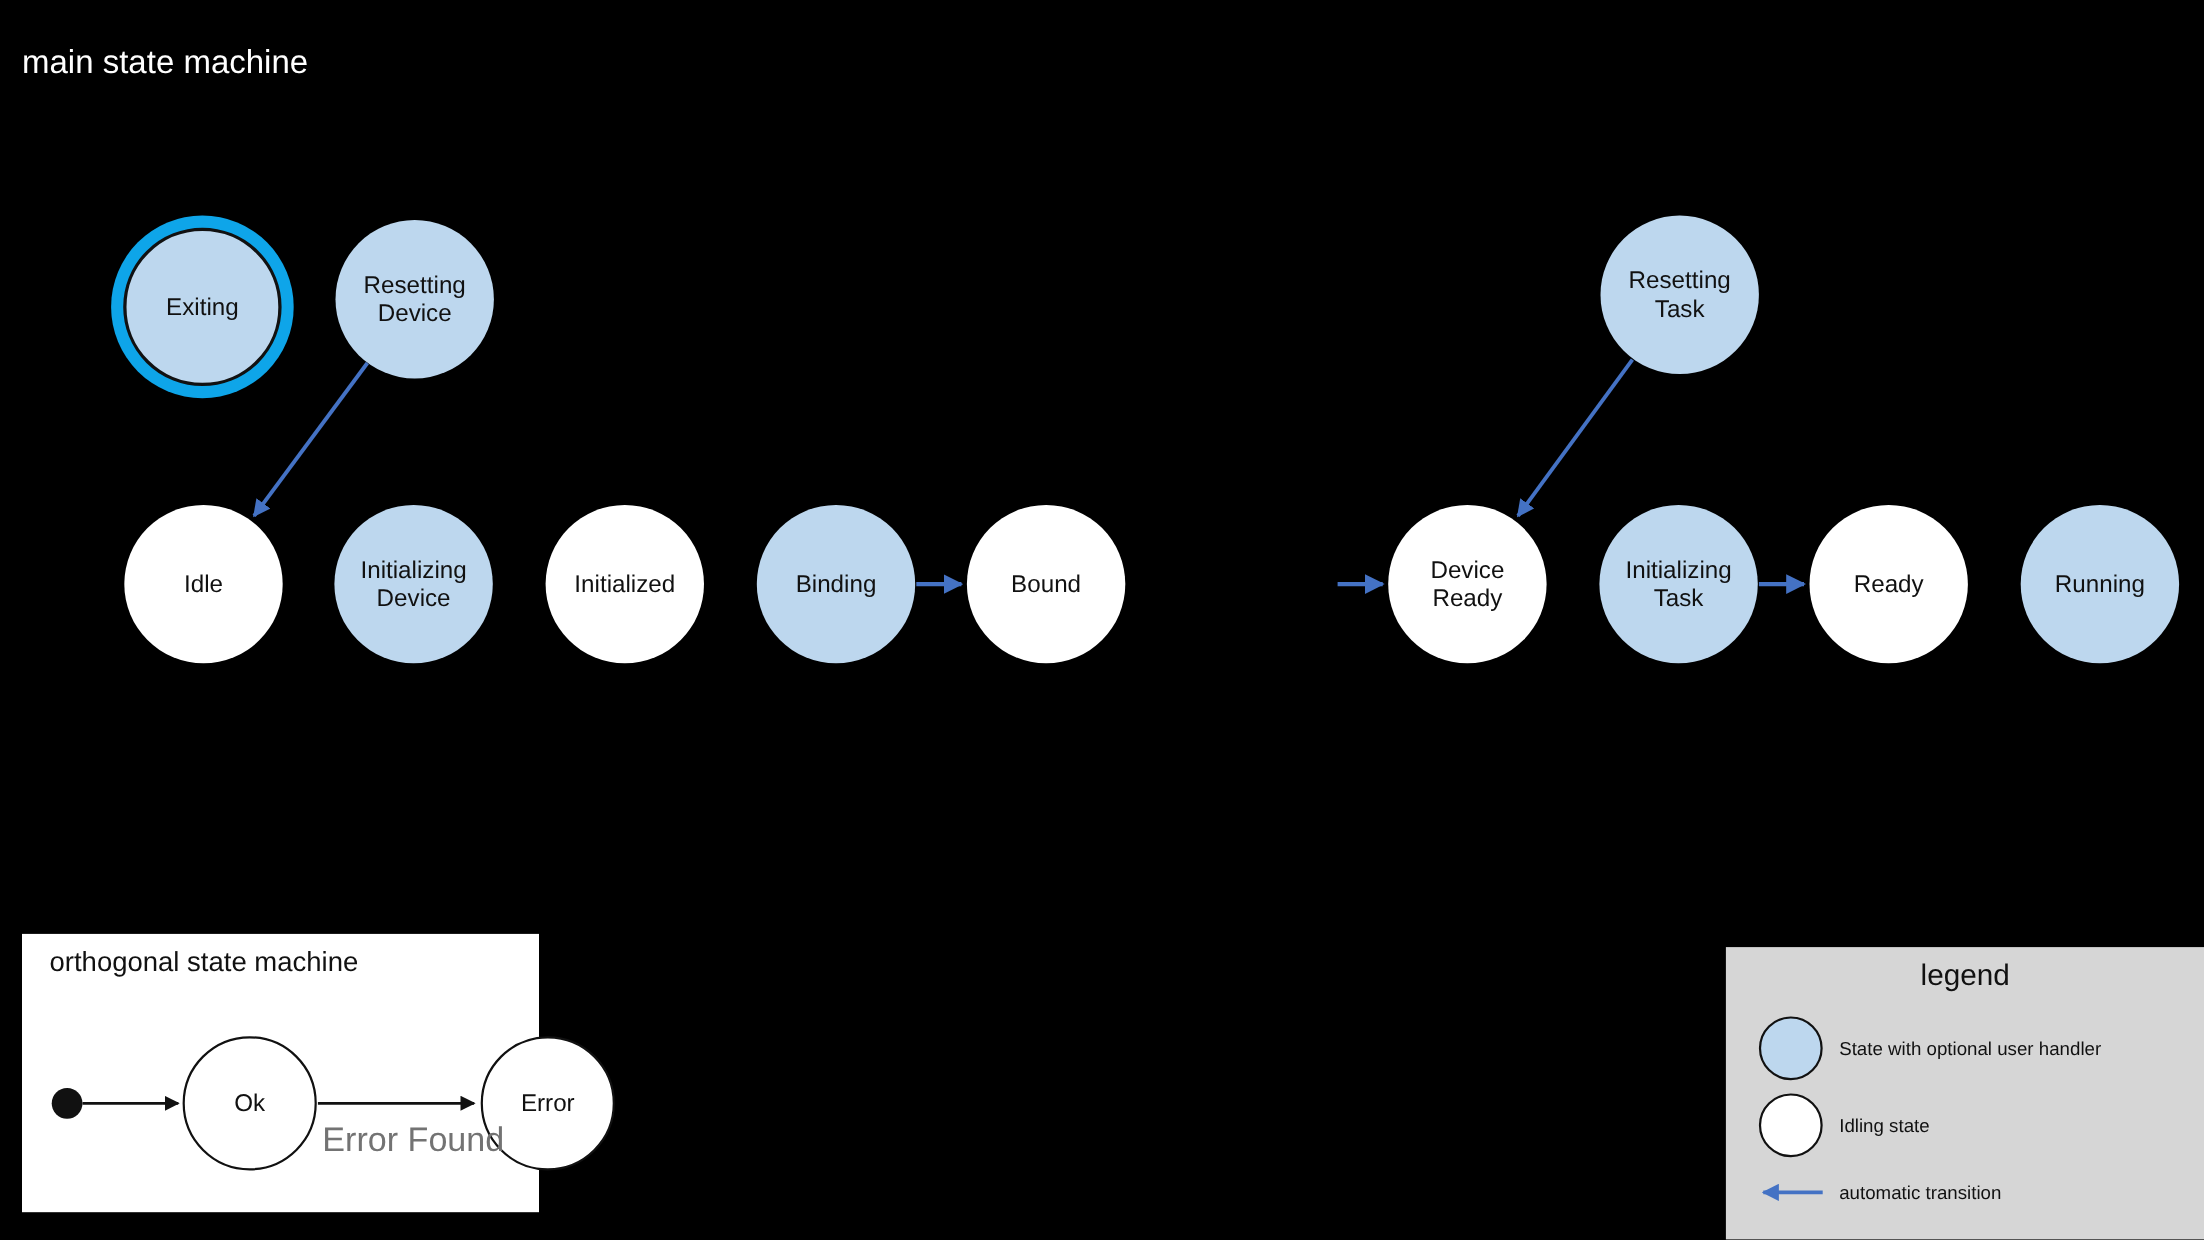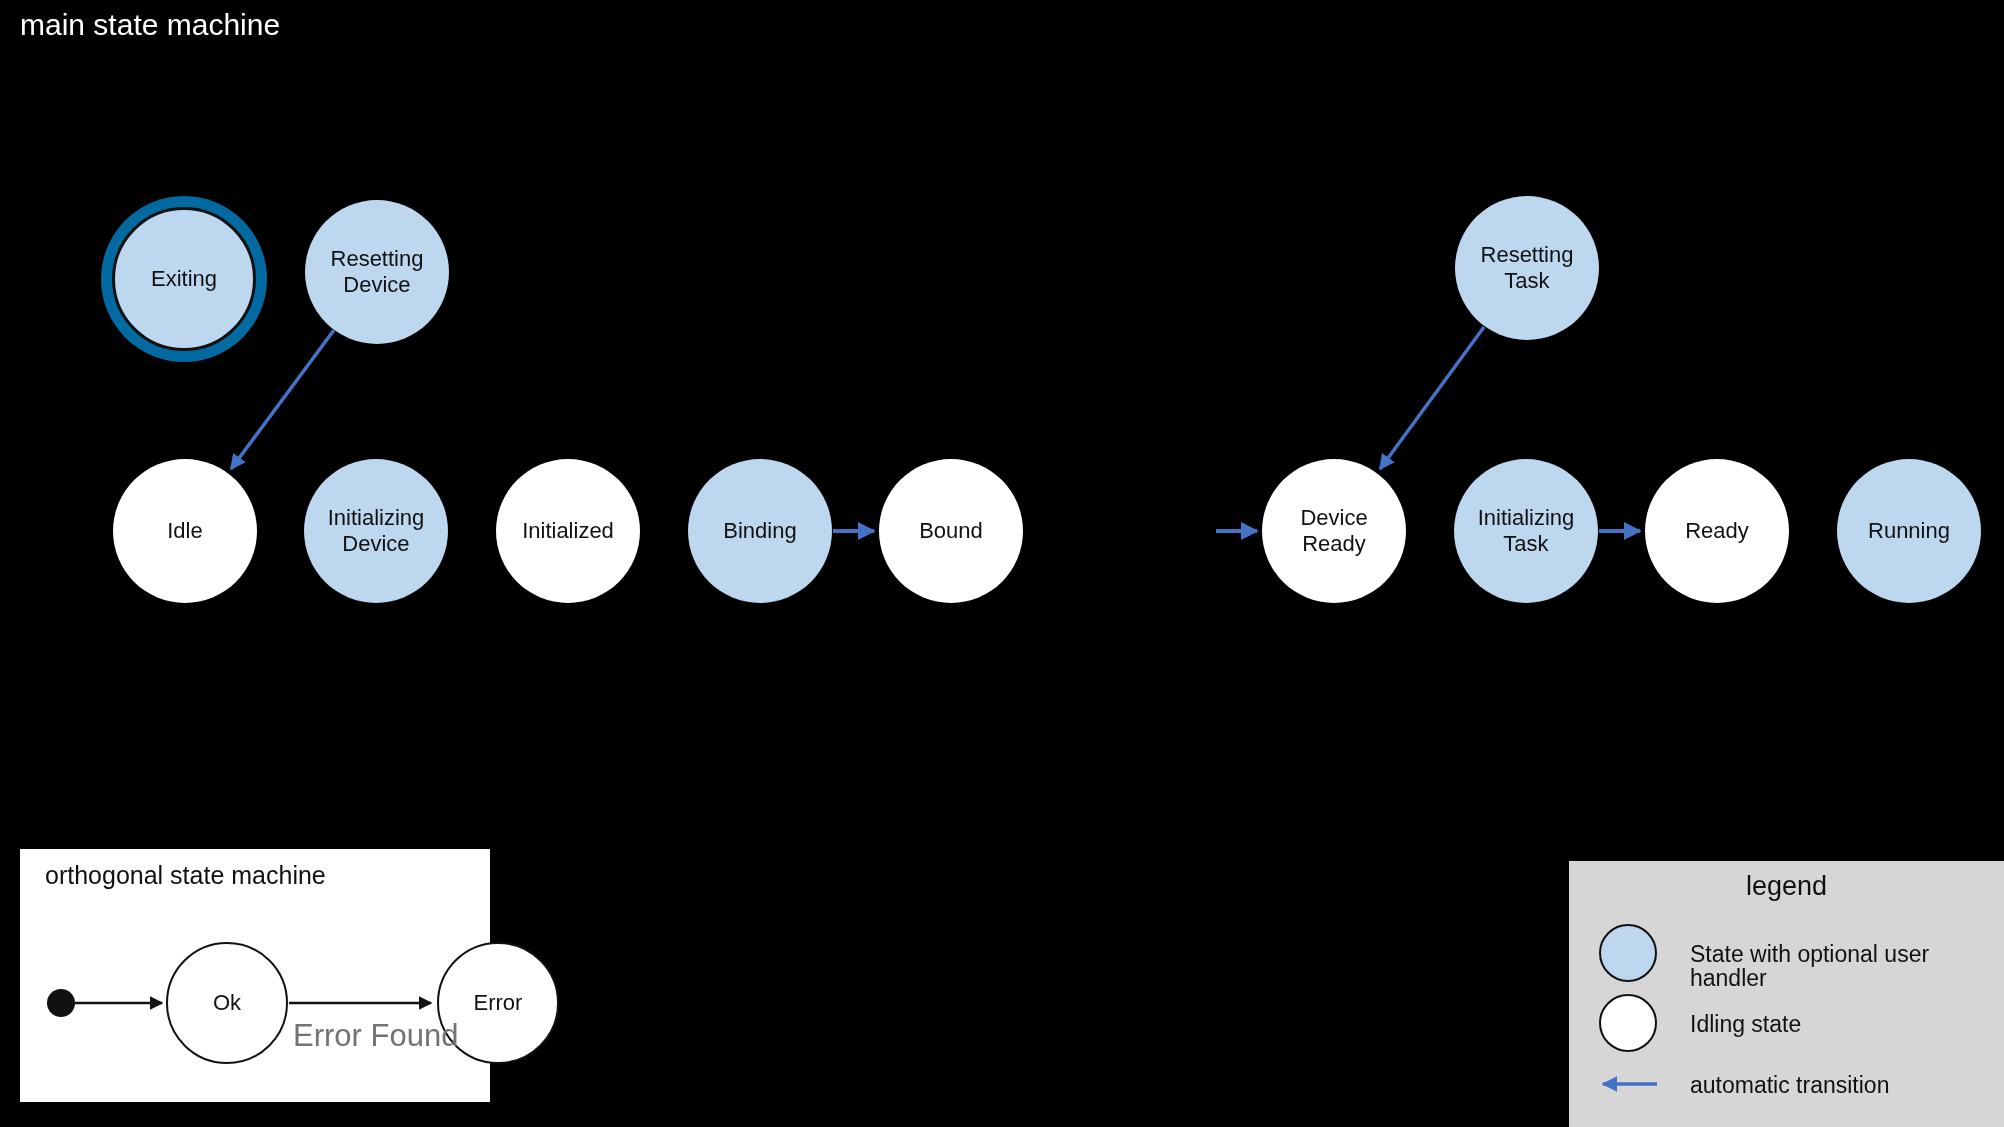--- a/index.html
+++ b/index.html
@@ -1,48 +1,48 @@
 <!DOCTYPE html>
 <html><head>
 <meta charset="utf-8">
 <style>
   html,body{margin:0;padding:0;background:#000;}
   body{font-family:"Liberation Sans","DejaVu Sans",sans-serif;}
   #canvas{position:relative;width:2004px;height:1127px;background:#000;overflow:hidden;}
 
-  .diagram-title{position:absolute;color:#fff;font-size:30px;line-height:34px;}
+  .diagram-title{position:absolute;color:#fff;font-size:30px;line-height:34px;margin-top:32px;}
 
   .state{position:absolute;width:144px;height:144px;border-radius:50%;
          display:flex;align-items:center;justify-content:center;box-sizing:border-box;}
   .state .state-label{color:#111;font-size:22px;line-height:26px;text-align:center;white-space:pre-line;}
   .state.blue{background:#bdd7ee;}
   .state.white{background:#ffffff;}
 
-  .final-ring{position:absolute;width:166px;height:166px;border-radius:50%;background:#0369a1;
+  .final-ring{position:absolute;width:166px;height:166px;border-radius:50%;background:#0ea5e9;
               display:flex;align-items:center;justify-content:center;}
   .final-ring .state{position:relative;border:3px solid #111;}
 
   #arrow-layer{position:absolute;left:0;top:0;width:2004px;height:1127px;pointer-events:none;}
 
   .panel{position:absolute;box-sizing:border-box;}
   #orthogonal-box{left:20px;top:849px;width:470px;height:253px;background:#ffffff;}
   #orthogonal-box .panel-title{position:absolute;left:25px;top:12px;color:#111;font-size:25px;}
   .small-state{position:absolute;width:122px;height:122px;border-radius:50%;background:#fff;
                border:2.5px solid #111;box-sizing:border-box;
                display:flex;align-items:center;justify-content:center;}
   .small-state .state-label{color:#111;font-size:22px;text-align:right;}
   .initial-dot{position:absolute;width:28px;height:28px;border-radius:50%;background:#111;}
   .transition-label{position:absolute;color:#737373;font-size:31px;white-space:nowrap;}
 
   #legend-box{left:1569px;top:861px;width:435px;height:266px;background:#d6d6d6;}
   #legend-box .panel-title{position:absolute;left:0;right:0;top:10px;text-align:center;color:#111;font-size:27px;}
   .legend-swatch{position:absolute;width:58px;height:58px;border-radius:50%;border:2.5px solid #111;box-sizing:border-box;}
   .legend-swatch.blue{background:#bdd7ee;}
   .legend-swatch.white{background:#ffffff;}
-  .legend-label{position:absolute;left:103px;color:#111;font-size:23px;line-height:24px;margin-left:18px;}
+  .legend-label{position:absolute;left:103px;color:#111;font-size:17px;line-height:24px;}
 </style>
 </head>
 <body>
 
 <div id="canvas">
 
   <div class="diagram-title" style="left:20px;top:8px;">main state machine</div>
 
   <div class="final-ring" style="left:101px;top:196px;">
     <div class="state blue">

